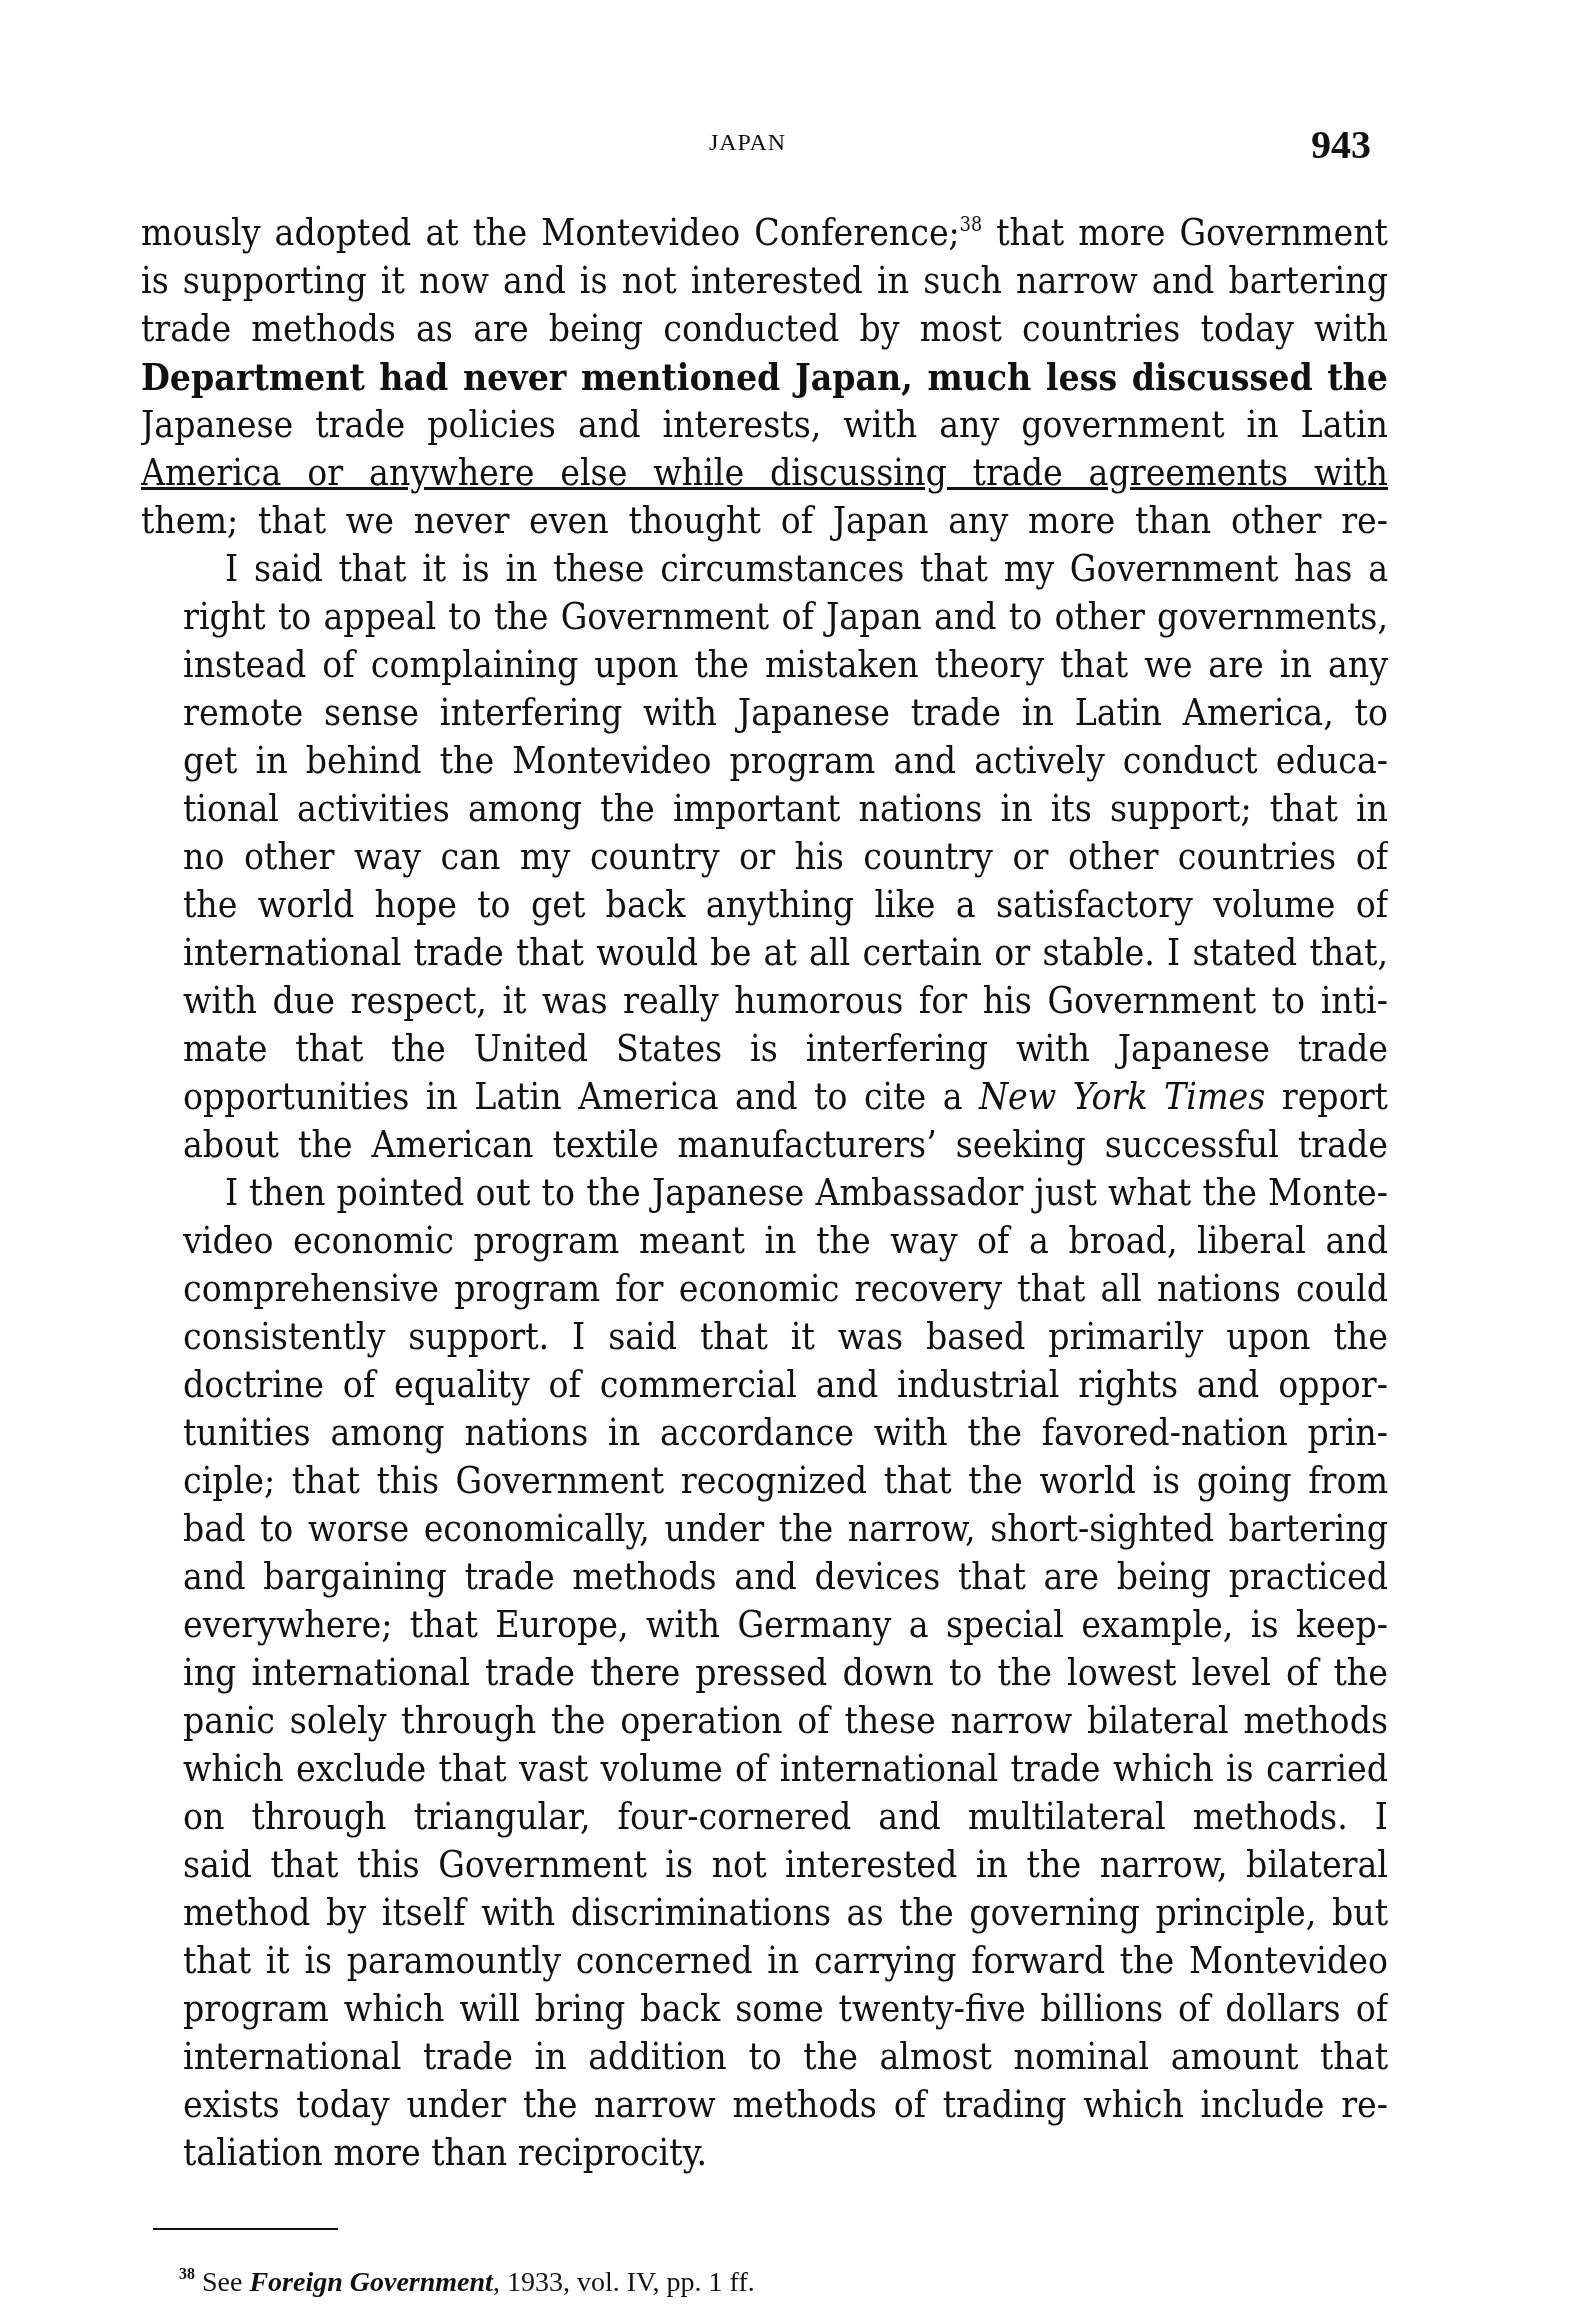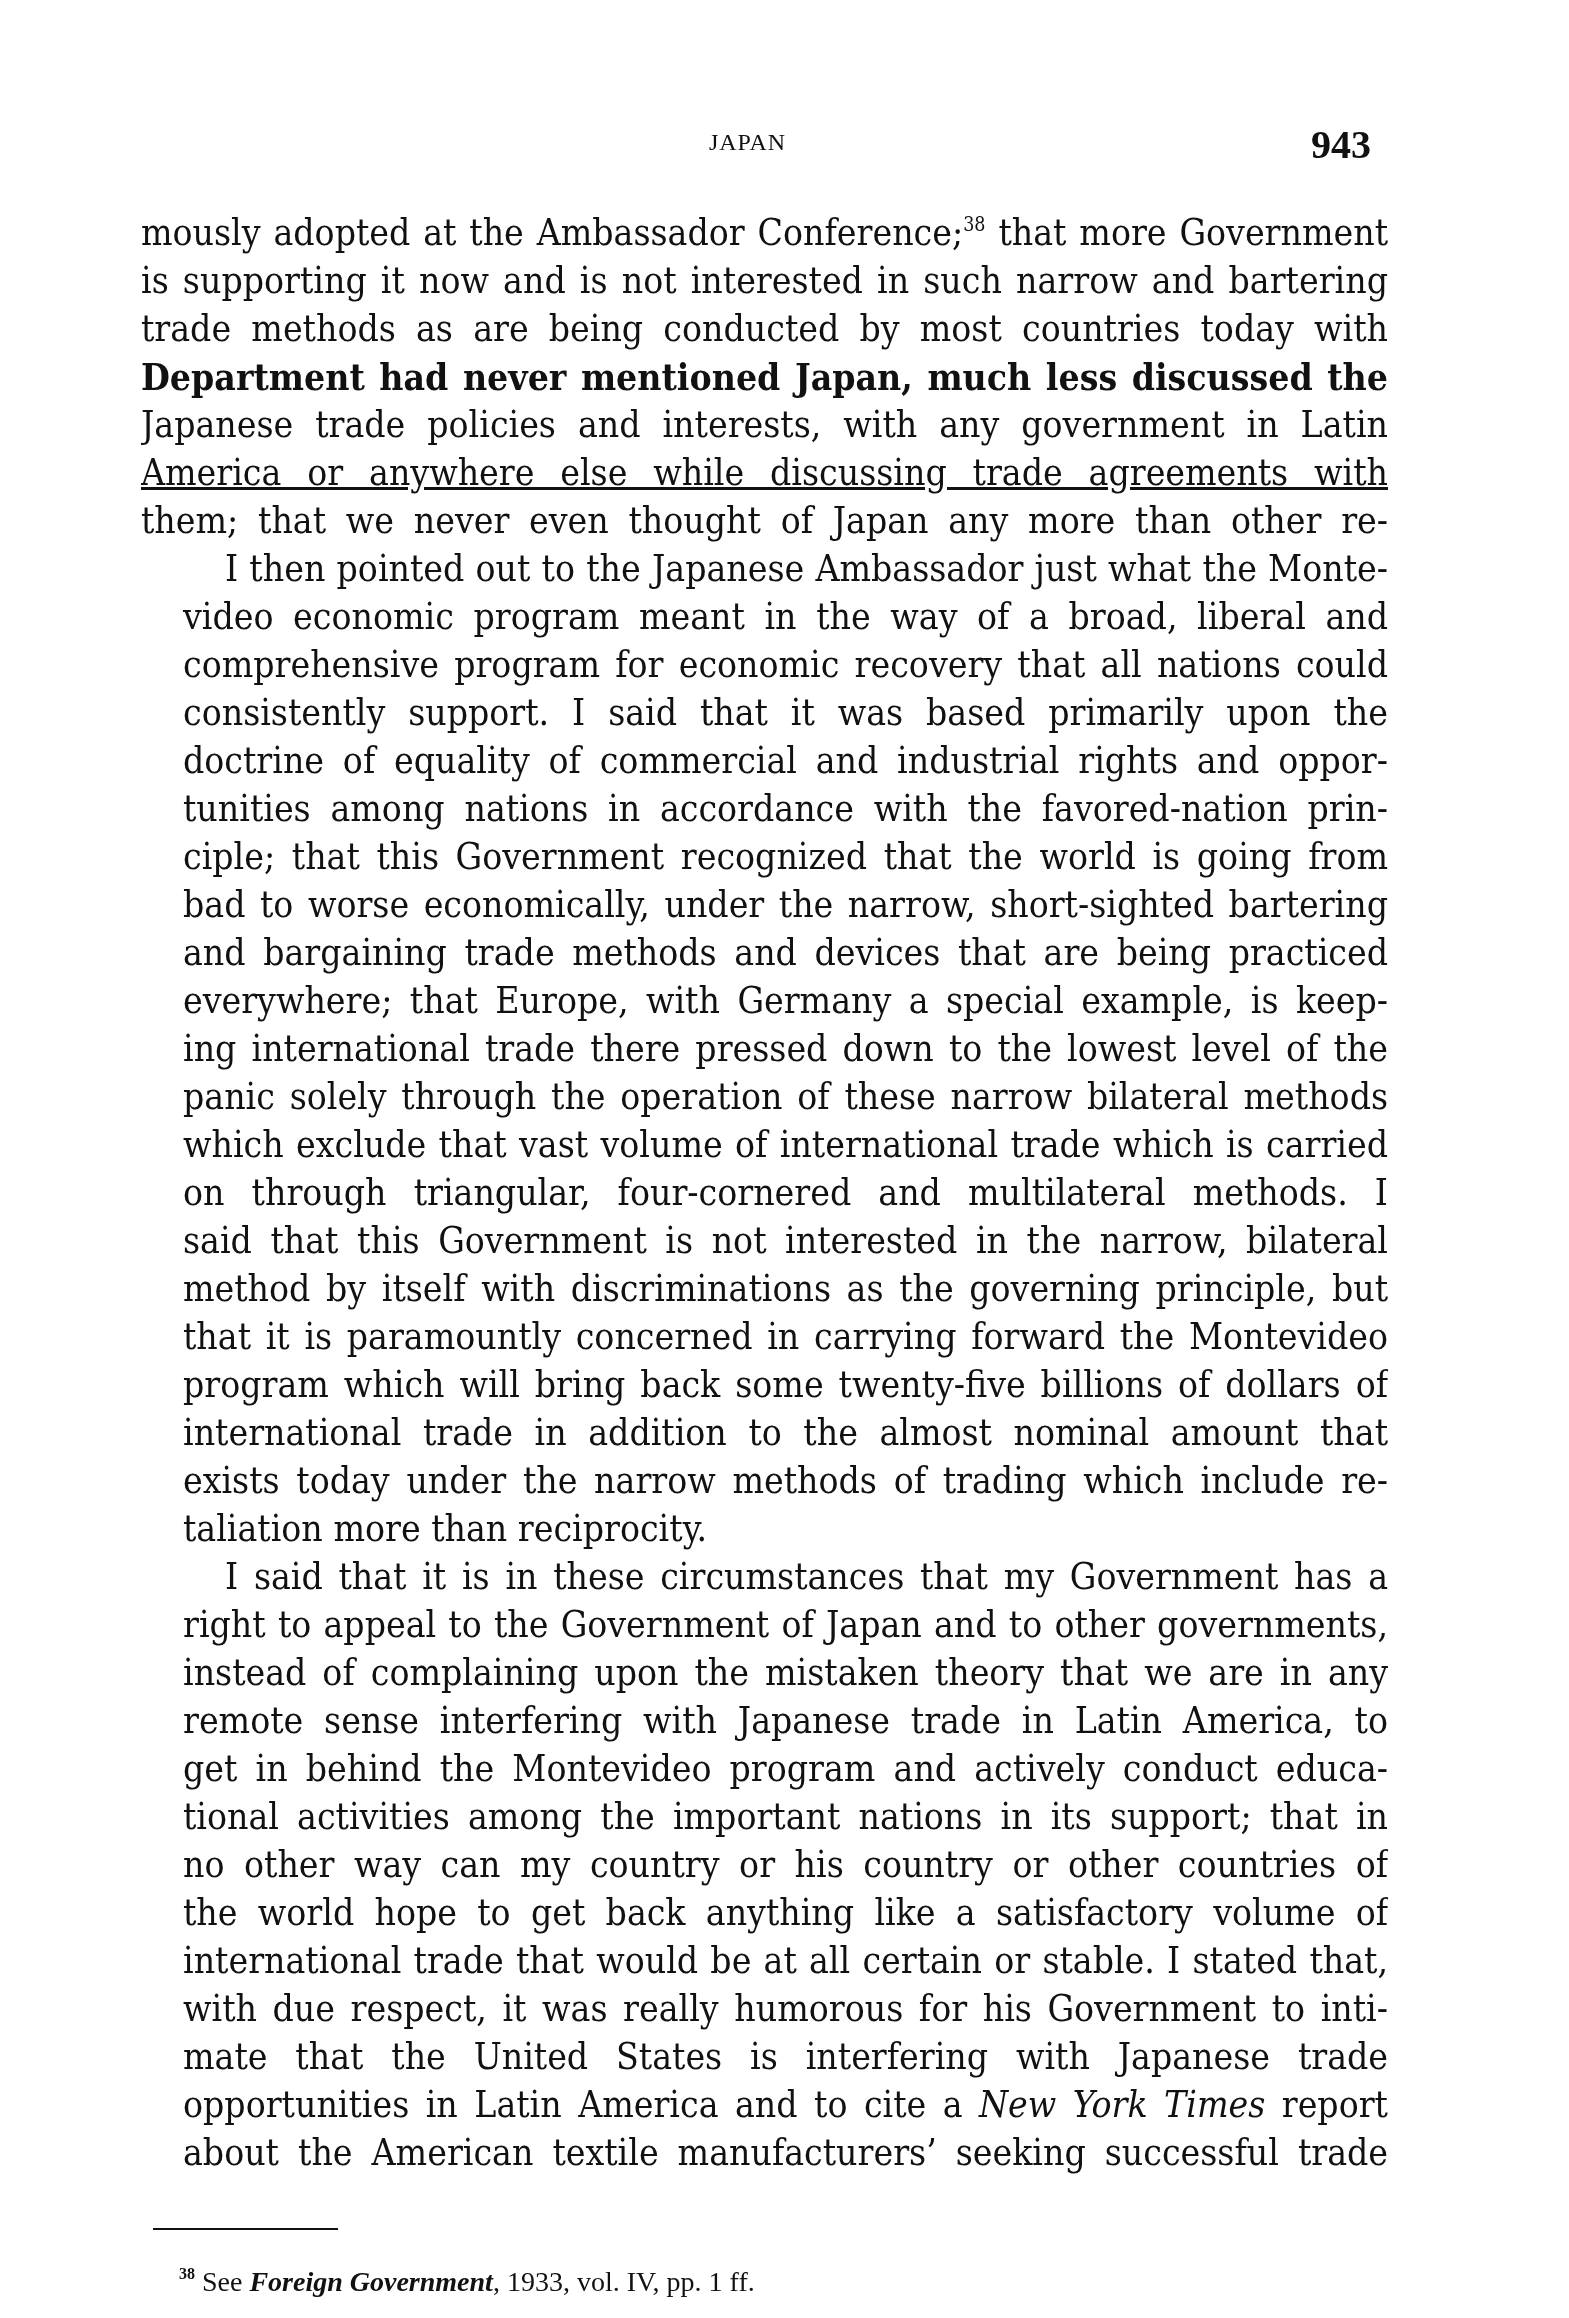--- a/index.html
+++ b/index.html
@@ -105,27 +105,42 @@
 </head>
 <body>
 
 <header class="page-header">
   <div class="running-head">JAPAN</div>
   <div class="page-number">943</div>
 </header>
 
 <main class="body-text" id="body-text">
     <div class="para">
-      <span class="line" style="display: block; white-space: nowrap; text-align-last: justify;"><span>mously adopted at the Ambassador Conference;</span><sup class="fnref">38</sup><span> that more Government</span></span>
+      <span class="line" style="display: block; white-space: nowrap; text-align-last: justify;"><span>mously adopted at the Montevideo Conference;</span><sup class="fnref">38</sup><span> that more Government</span></span>
       <span class="line" style="display: block; white-space: nowrap; text-align-last: justify;">is supporting it now and is not interested in such narrow and bartering</span>
       <span class="line" style="display: block; white-space: nowrap; text-align-last: justify;">trade methods as are being conducted by most countries today with</span>
       <span class="line" style="display: block; white-space: nowrap; text-align-last: justify; font-weight: bold;">Department had never mentioned Japan, much less discussed the</span>
       <span class="line" style="display: block; white-space: nowrap; text-align-last: justify;">Japanese trade policies and interests, with any government in Latin</span>
       <span class="line" style="display: block; white-space: nowrap; text-align-last: justify; text-decoration: underline;">America or anywhere else while discussing trade agreements with</span>
       <span class="line" style="display: block; white-space: nowrap; text-align-last: justify;">them; that we never even thought of Japan any more than other re-</span>
+    </div>
+    <div class="para indent">
+      <span class="line" style="padding-left: 42px; display: block; white-space: nowrap; text-align-last: justify;">I said that it is in these circumstances that my Government has a</span>
+      <span class="line" style="display: block; white-space: nowrap; text-align-last: justify;">right to appeal to the Government of Japan and to other governments,</span>
+      <span class="line" style="display: block; white-space: nowrap; text-align-last: justify;">instead of complaining upon the mistaken theory that we are in any</span>
+      <span class="line" style="display: block; white-space: nowrap; text-align-last: justify;">remote sense interfering with Japanese trade in Latin America, to</span>
+      <span class="line" style="display: block; white-space: nowrap; text-align-last: justify;">get in behind the Montevideo program and actively conduct educa-</span>
+      <span class="line" style="display: block; white-space: nowrap; text-align-last: justify;">tional activities among the important nations in its support; that in</span>
+      <span class="line" style="display: block; white-space: nowrap; text-align-last: justify;">no other way can my country or his country or other countries of</span>
+      <span class="line" style="display: block; white-space: nowrap; text-align-last: justify;">the world hope to get back anything like a satisfactory volume of</span>
+      <span class="line" style="display: block; white-space: nowrap; text-align-last: justify;">international trade that would be at all certain or stable.  I stated that,</span>
+      <span class="line" style="display: block; white-space: nowrap; text-align-last: justify;">with due respect, it was really humorous for his Government to inti-</span>
+      <span class="line" style="display: block; white-space: nowrap; text-align-last: justify;"><span>mate that the United States is interfering with Japanese trade</span></span>
+      <span class="line" style="display: block; white-space: nowrap; text-align-last: justify;"><span>opportunities in Latin America and to cite a </span><span class="ital">New York Times</span><span> report</span></span>
+      <span class="line" style="display: block; white-space: nowrap; text-align-last: justify;">about the American textile manufacturers’ seeking successful trade</span>
     </div>
     <div class="para indent">
       <span class="line" style="padding-left: 42px; display: block; white-space: nowrap; text-align-last: justify;">I then pointed out to the Japanese Ambassador just what the Monte-</span>
       <span class="line" style="display: block; white-space: nowrap; text-align-last: justify;">video economic program meant in the way of a broad, liberal and</span>
       <span class="line" style="display: block; white-space: nowrap; text-align-last: justify;">comprehensive program for economic recovery that all nations could</span>
       <span class="line" style="display: block; white-space: nowrap; text-align-last: justify;">consistently support.  I said that it was based primarily upon the</span>
       <span class="line" style="display: block; white-space: nowrap; text-align-last: justify;">doctrine of equality of commercial and industrial rights and oppor-</span>
       <span class="line" style="display: block; white-space: nowrap; text-align-last: justify;">tunities among nations in accordance with the favored-nation prin-</span>
       <span class="line" style="display: block; white-space: nowrap; text-align-last: justify;">ciple; that this Government recognized that the world is going from</span>
       <span class="line" style="display: block; white-space: nowrap; text-align-last: justify;">bad to worse economically, under the narrow, short-sighted bartering</span>
@@ -136,35 +151,20 @@
       <span class="line" style="display: block; white-space: nowrap; text-align-last: justify;">which exclude that vast volume of international trade which is carried</span>
       <span class="line" style="display: block; white-space: nowrap; text-align-last: justify;">on through triangular, four-cornered and multilateral methods.  I</span>
       <span class="line" style="display: block; white-space: nowrap; text-align-last: justify;">said that this Government is not interested in the narrow, bilateral</span>
       <span class="line" style="display: block; white-space: nowrap; text-align-last: justify;">method by itself with discriminations as the governing principle, but</span>
       <span class="line" style="display: block; white-space: nowrap; text-align-last: justify;">that it is paramountly concerned in carrying forward the Montevideo</span>
       <span class="line" style="display: block; white-space: nowrap; text-align-last: justify;">program which will bring back some twenty-five billions of dollars of</span>
       <span class="line" style="display: block; white-space: nowrap; text-align-last: justify;">international trade in addition to the almost nominal amount that</span>
       <span class="line" style="display: block; white-space: nowrap; text-align-last: justify;">exists today under the narrow methods of trading which include re-</span>
       <span class="line last" style="display: block; white-space: nowrap; text-align-last: auto;">taliation more than reciprocity.</span>
     </div>
-    <div class="para indent">
-      <span class="line" style="padding-left: 42px; display: block; white-space: nowrap; text-align-last: justify;">I said that it is in these circumstances that my Government has a</span>
-      <span class="line" style="display: block; white-space: nowrap; text-align-last: justify;">right to appeal to the Government of Japan and to other governments,</span>
-      <span class="line" style="display: block; white-space: nowrap; text-align-last: justify;">instead of complaining upon the mistaken theory that we are in any</span>
-      <span class="line" style="display: block; white-space: nowrap; text-align-last: justify;">remote sense interfering with Japanese trade in Latin America, to</span>
-      <span class="line" style="display: block; white-space: nowrap; text-align-last: justify;">get in behind the Montevideo program and actively conduct educa-</span>
-      <span class="line" style="display: block; white-space: nowrap; text-align-last: justify;">tional activities among the important nations in its support; that in</span>
-      <span class="line" style="display: block; white-space: nowrap; text-align-last: justify;">no other way can my country or his country or other countries of</span>
-      <span class="line" style="display: block; white-space: nowrap; text-align-last: justify;">the world hope to get back anything like a satisfactory volume of</span>
-      <span class="line" style="display: block; white-space: nowrap; text-align-last: justify;">international trade that would be at all certain or stable.  I stated that,</span>
-      <span class="line" style="display: block; white-space: nowrap; text-align-last: justify;">with due respect, it was really humorous for his Government to inti-</span>
-      <span class="line" style="display: block; white-space: nowrap; text-align-last: justify;"><span>mate that the United States is interfering with Japanese trade</span></span>
-      <span class="line" style="display: block; white-space: nowrap; text-align-last: justify;"><span>opportunities in Latin America and to cite a </span><span class="ital">New York Times</span><span> report</span></span>
-      <span class="line" style="display: block; white-space: nowrap; text-align-last: justify;">about the American textile manufacturers’ seeking successful trade</span>
-    </div>
   </main>
 
 <div class="footnote-rule"></div>
 
 <div class="footnote">
   <sup>38</sup><span> See </span><span class="fn-title">Foreign Government</span><span>, 1933, vol. IV, pp. 1 ff.</span>
 </div>
 
 
 </body></html>

